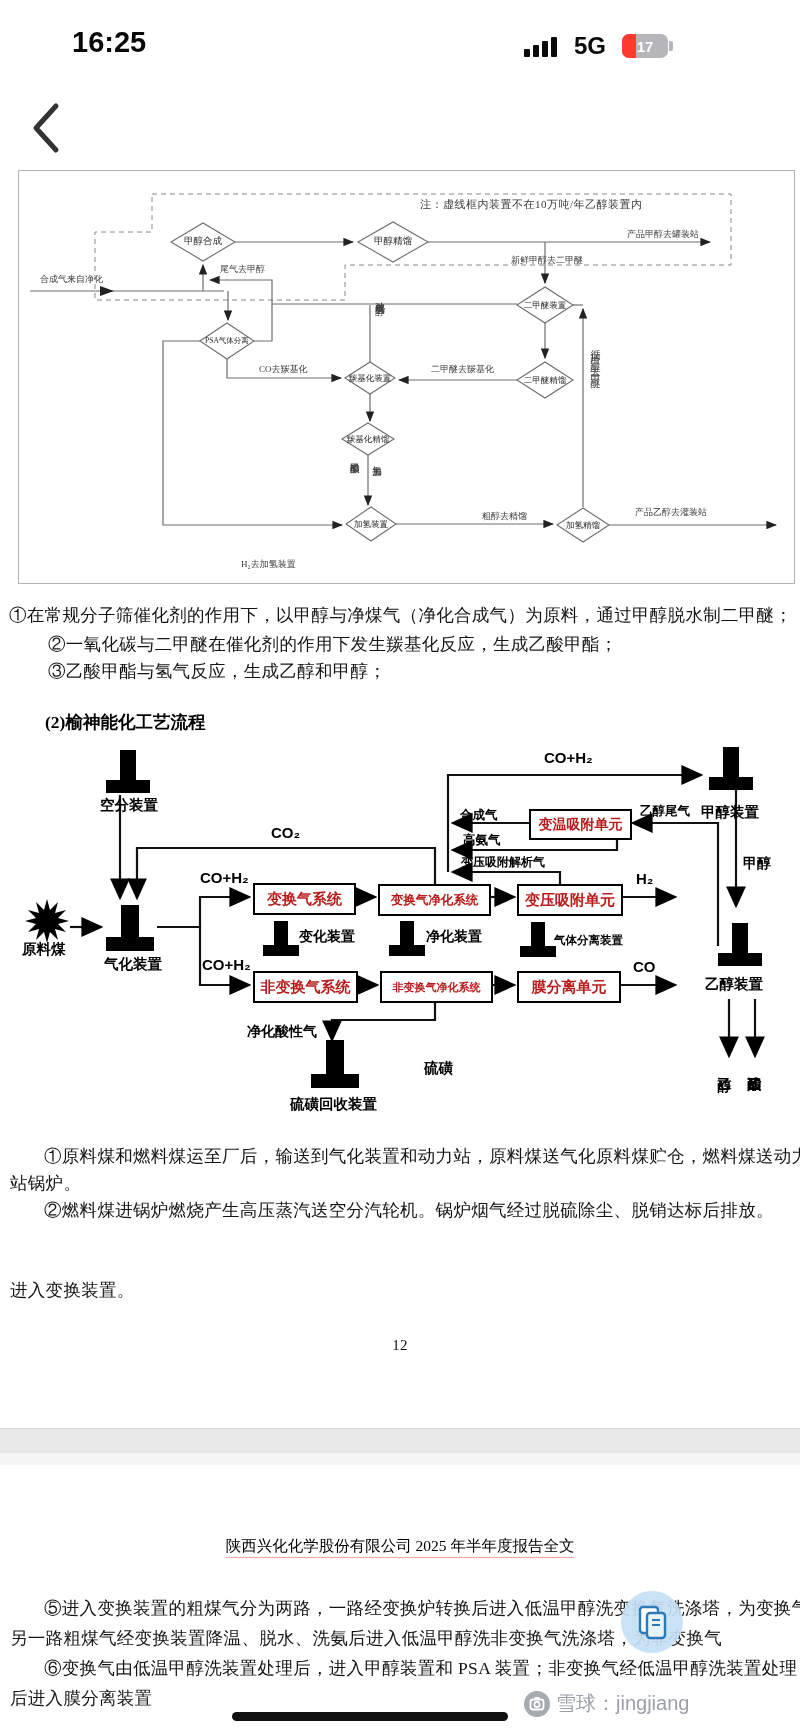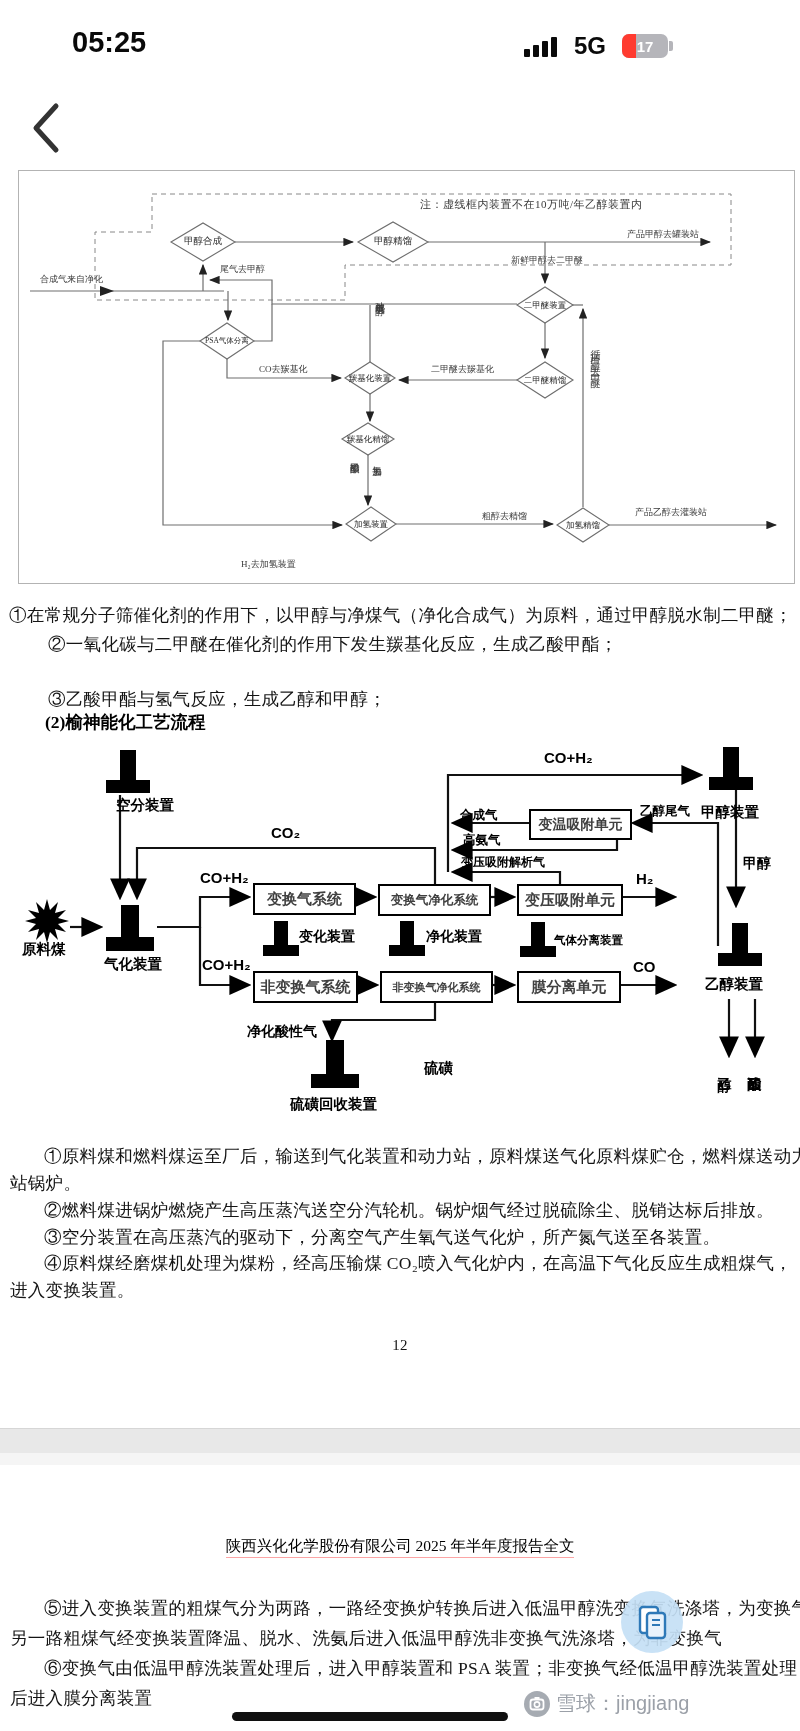--- a/index.html
+++ b/index.html
@@ -8,39 +8,39 @@
   .abs{position:absolute;}
   .para{position:absolute;font:17.5px/22px "Liberation Serif",serif;color:#141414;
         white-space:nowrap;letter-spacing:0.3px;}
   .heading{position:absolute;font:700 17.5px "Liberation Serif",serif;color:#000;white-space:nowrap;}
   .d1lab{position:absolute;font:9px "Liberation Serif",serif;color:#3a3a3a;white-space:nowrap;}
   .dtext{position:absolute;font:9.5px "Liberation Serif",serif;color:#2a2a2a;text-align:center;
          display:flex;align-items:center;justify-content:center;line-height:1;}
   .vert{writing-mode:vertical-rl;text-orientation:upright;white-space:nowrap;}
   .d2lab{position:absolute;font:700 15px "Liberation Sans",sans-serif;color:#000;white-space:nowrap;}
   .box2{position:absolute;border:2px solid #000;background:#fff;display:flex;align-items:center;
-        justify-content:center;font:700 15px "Liberation Sans",sans-serif;color:#404040;text-align:center;}
+        justify-content:center;font:700 15px "Liberation Sans",sans-serif;color:#b91c1c;text-align:center;}
   .statusbar-text{position:absolute;font-family:"Liberation Sans",sans-serif;color:#0a0a0a;}
   .caption-box{position:absolute;left:525px;top:549px;width:261px;height:31px;border:2px solid #222;
         background:#fff;display:flex;align-items:center;justify-content:center;
         font:15px "Liberation Serif",serif;color:#111;}
   .band{position:absolute;left:0;width:800px;}
   .center{left:0;right:0;text-align:center;}
   .fab{position:absolute;left:621px;top:1591px;width:62px;height:62px;border-radius:50%;
        background:rgba(196,224,245,0.92);display:flex;align-items:center;justify-content:center;}
   .wm{position:absolute;left:524px;top:1690px;display:flex;align-items:center;gap:6px;}
   .wm-text{font:20px "Liberation Sans",sans-serif;color:#9ba0a8;}
   .home-bar{position:absolute;left:232px;top:1712px;width:276px;height:9px;border-radius:5px;background:#101010;}
 </style>
 </head>
 <body>
 
 <div id="screen">
 
-  <div class="statusbar-text" style="left:72px;top:26px;font-size:29px;font-weight:700;">05:25</div>
+  <div class="statusbar-text" style="left:72px;top:26px;font-size:29px;font-weight:700;">16:25</div>
   <svg class="abs" style="left:524px;top:36px;" width="36" height="22">
     <rect x="0" y="13" width="6" height="8" rx="1" fill="#0a0a0a"></rect>
     <rect x="9" y="9" width="6" height="12" rx="1" fill="#0a0a0a"></rect>
     <rect x="18" y="5" width="6" height="16" rx="1" fill="#0a0a0a"></rect>
     <rect x="27" y="1" width="6" height="20" rx="1" fill="#0a0a0a"></rect>
   </svg>
   <div class="statusbar-text" style="left:574px;top:32px;font-size:24px;font-weight:600;">5G</div>
   <div class="abs" style="left:622px;top:34px;width:46px;height:24px;border-radius:7px;background:#b5b5ba;overflow:hidden;">
     <div class="abs" style="left:0;top:0;width:14px;height:24px;background:#ff3b30;"></div>
     <div class="abs" style="left:0;top:0;width:46px;height:24px;display:flex;align-items:center;justify-content:center;
@@ -118,21 +118,21 @@
   <div class="d1lab vert" style="left:588px;top:342px;font-size:10px;letter-spacing:4px;">循环甲醇去二甲醚</div>
   <div class="d1lab vert" style="left:348px;top:456px;font-size:9.5px;">乙酸甲酯</div>
   <div class="d1lab vert" style="left:370px;top:459px;font-size:9.5px;">去加氢</div>
   <div class="d1lab" style="left:241px;top:510px;margin-top:48px;">H₂去加氢装置</div>
   <div class="d1lab" style="left:482px;top:510px;">粗醇去精馏</div>
   <div class="d1lab" style="left:635px;top:506px;">产品乙醇去灌装站</div>
 
 
   <div class="para" style="left:9px;top:604px;">①在常规分子筛催化剂的作用下，以甲醇与净煤气（净化合成气）为原料，通过甲醇脱水制二甲醚；</div>
   <div class="para" style="left:48px;top:633px;">②一氧化碳与二甲醚在催化剂的作用下发生羰基化反应，生成乙酸甲酯；</div>
-  <div class="para" style="left:48px;top:660px;margin-top:28px;">③乙酸甲酯与氢气反应，生成乙醇和甲醇；</div>
+  <div class="para" style="left:48px;top:660px;">③乙酸甲酯与氢气反应，生成乙醇和甲醇；</div>
 
   <div class="heading" style="left:45px;top:710px;">(2)榆神能化工艺流程</div>
 
   <svg class="abs" style="left:0;top:690px;" width="800" height="470" viewBox="0 690 800 470">
     <defs>
       <marker id="a2" markerWidth="10" markerHeight="9" refX="8" refY="4.5" orient="auto">
         <path d="M0,0 L10,4.5 L0,9 Z" fill="#000"></path>
       </marker>
     </defs>
 
@@ -197,21 +197,21 @@
   </svg>
 
   <div class="box2" style="left:253px;top:883px;width:99px;height:28px;">变换气系统</div>
   <div class="box2" style="left:378px;top:884px;width:109px;height:28px;font-size:12.5px;text-align:right;">变换气净化系统</div>
   <div class="box2" style="left:517px;top:884px;width:102px;height:28px;">变压吸附单元</div>
   <div class="box2" style="left:253px;top:971px;width:101px;height:28px;">非变换气系统</div>
   <div class="box2" style="left:380px;top:971px;width:109px;height:28px;font-size:11px;">非变换气净化系统</div>
   <div class="box2" style="left:517px;top:971px;width:100px;height:28px;">膜分离单元</div>
   <div class="box2" style="left:529px;top:809px;width:99px;height:27px;font-size:14px;">变温吸附单元</div>
 
-  <div class="d2lab" style="left:116px;top:796px;font-size:14.5px;">空分装置</div>
+  <div class="d2lab" style="left:100px;top:796px;font-size:14.5px;">空分装置</div>
   <div class="d2lab" style="left:22px;top:940px;font-size:14.5px;">原料煤</div>
   <div class="d2lab" style="left:104px;top:955px;font-size:14.5px;">气化装置</div>
   <div class="d2lab" style="left:299px;top:928px;font-size:14px;">变化装置</div>
   <div class="d2lab" style="left:426px;top:928px;font-size:14px;">净化装置</div>
   <div class="d2lab" style="left:554px;top:933px;font-size:11.5px;">气体分离装置</div>
   <div class="d2lab" style="left:701px;top:803px;font-size:14.5px;">甲醇装置</div>
   <div class="d2lab" style="left:705px;top:975px;font-size:14.5px;">乙醇装置</div>
   <div class="d2lab" style="left:290px;top:1095px;font-size:14.5px;">硫磺回收装置</div>
 
   <div class="d2lab" style="left:271px;top:824px;">CO₂</div>
@@ -226,22 +226,20 @@
   <div class="d2lab" style="left:633px;top:958px;">CO</div>
   <div class="d2lab" style="left:743px;top:855px;font-size:14px;">甲醇</div>
   <div class="d2lab" style="left:247px;top:1023px;font-size:14px;">净化酸性气</div>
   <div class="d2lab" style="left:424px;top:1059px;font-size:14.5px;">硫磺</div>
   <div class="d2lab vert" style="left:716px;top:1066px;font-size:14px;">乙醇</div>
   <div class="d2lab vert" style="left:746px;top:1066px;font-size:14px;">乙酸乙酯</div>
 
   <div class="para" style="left:44px;top:1145px;">①原料煤和燃料煤运至厂后，输送到气化装置和动力站，原料煤送气化原料煤贮仓，燃料煤送动力</div>
   <div class="para" style="left:10px;top:1172px;">站锅炉。</div>
   <div class="para" style="left:44px;top:1199px;">②燃料煤进锅炉燃烧产生高压蒸汽送空分汽轮机。锅炉烟气经过脱硫除尘、脱销达标后排放。</div>
-  <div class="para" style="left:44px;top:1226px;">③空分装置在高压蒸汽的驱动下，分离空气产生氧气送气化炉，所产氮气送至各装置。</div>
-  <div class="para" style="left:44px;top:1252px;">④原料煤经磨煤机处理为煤粉，经高压输煤 CO₂喷入气化炉内，在高温下气化反应生成粗煤气，</div>
   <div class="para" style="left:10px;top:1279px;">进入变换装置。</div>
 
   <div class="para center" style="top:1334px;font-size:15px;">12</div>
 
   <div class="band" style="top:1428px;height:24px;background:#e8e8e8;border-top:1px solid #d6d6d6;border-bottom:1px solid #dcdcdc;"></div>
   <div class="band" style="top:1453px;height:12px;background:#f5f5f5;"></div>
 
   <div class="abs center" style="top:1536px;">
     <span style="font:15.5px 'Liberation Serif',serif;color:#000;border-bottom:1px solid #fca5a5;padding-bottom:3px;">陕西兴化化学股份有限公司 2025 年半年度报告全文</span>
   </div>

